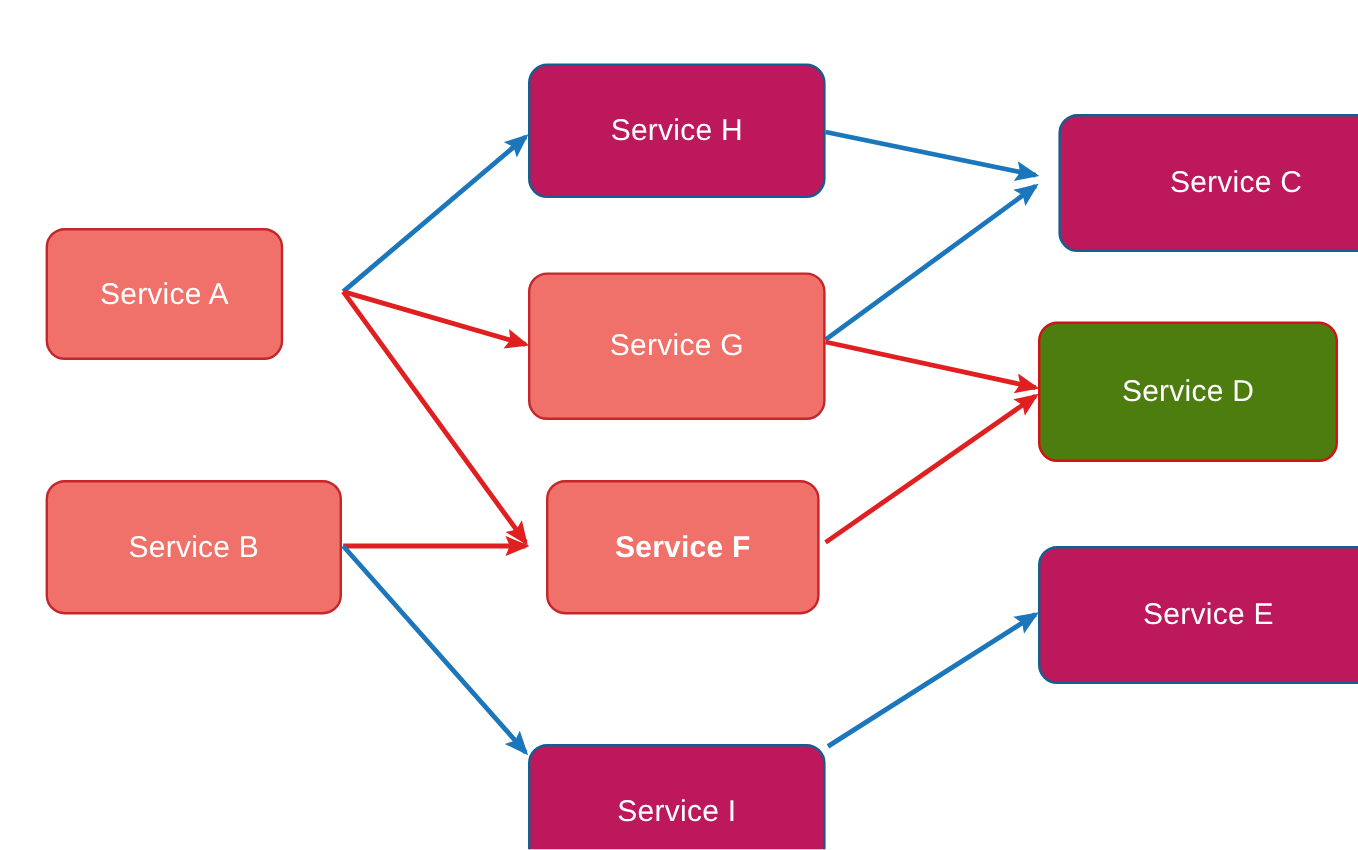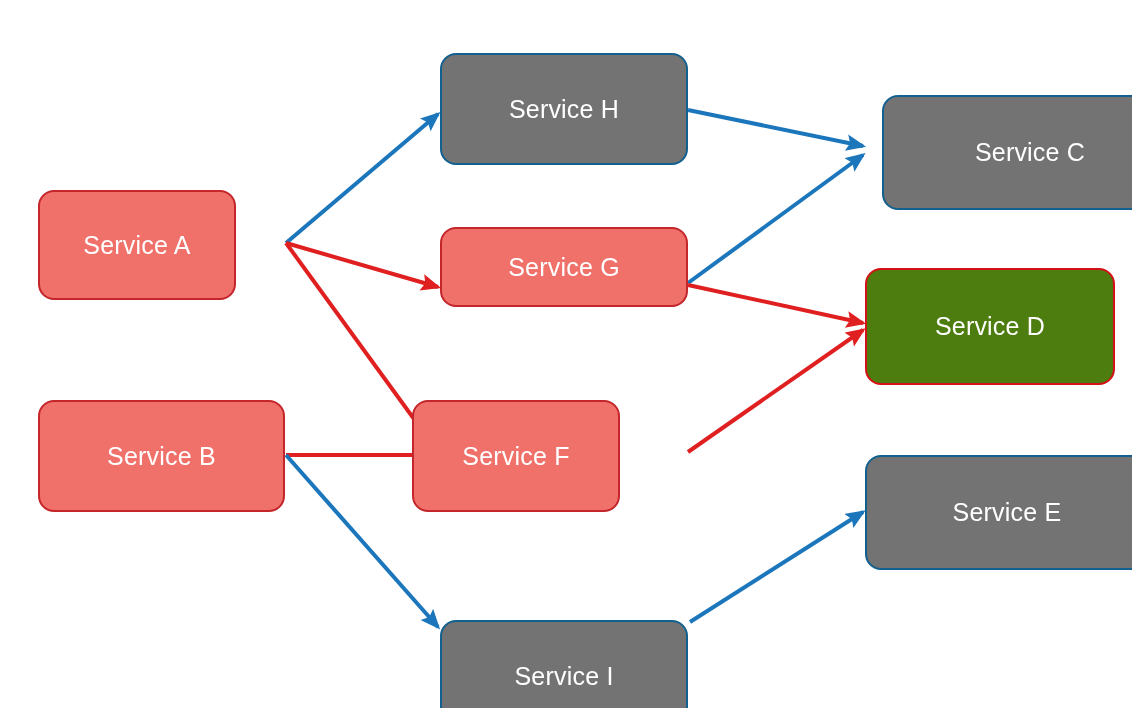--- a/index.html
+++ b/index.html
@@ -43,21 +43,21 @@
   }
   .node-label {
     display: block;
     pointer-events: none;
   }
   .node.fill-salmon {
     background: #F0706A;
     border: 2.5px solid #C4262B;
   }
   .node.fill-blue {
-    background: #737373;
+    background: #be185d;
     border: 2.5px solid #12608F;
   }
   .node.fill-red {
     background: #4d7c0f;
     border: 2.5px solid #D41116;
   }
 </style>
 </head>
 <body>
 
@@ -89,24 +89,24 @@
   <div id="nodes-layer">
       <div class="node fill-salmon" style="left: 38px; top: 190px; width: 198px; height: 110px;">
         <span class="node-label">Service A</span>
       </div>
       <div class="node fill-salmon" style="left: 38px; top: 400px; width: 247px; height: 112px; justify-content: center;">
         <span class="node-label">Service B</span>
       </div>
       <div class="node fill-blue" style="left: 440px; top: 53px; width: 248px; height: 112px;">
         <span class="node-label">Service H</span>
       </div>
-      <div class="node fill-salmon" style="left: 440px; top: 227px; width: 248px; height: 80px;">
+      <div class="node fill-salmon" style="left: 440px; top: 227px; width: 248px; height: 123px;">
         <span class="node-label">Service G</span>
       </div>
-      <div class="node fill-salmon" style="left: 412px; top: 400px; width: 208px; height: 112px;">
+      <div class="node fill-salmon" style="left: 455px; top: 400px; width: 228px; height: 112px; font-weight: bold;">
         <span class="node-label">Service F</span>
       </div>
       <div class="node fill-blue" style="left: 440px; top: 584px; width: 248px; height: 113px; margin-top: 36px;">
         <span class="node-label">Service I</span>
       </div>
       <div class="node fill-blue" style="left: 865px; top: 95px; width: 296px; height: 115px; margin-left: 17px;">
         <span class="node-label">Service C</span>
       </div>
       <div class="node fill-red" style="left: 865px; top: 268px; width: 250px; height: 117px;">
         <span class="node-label">Service D</span>

